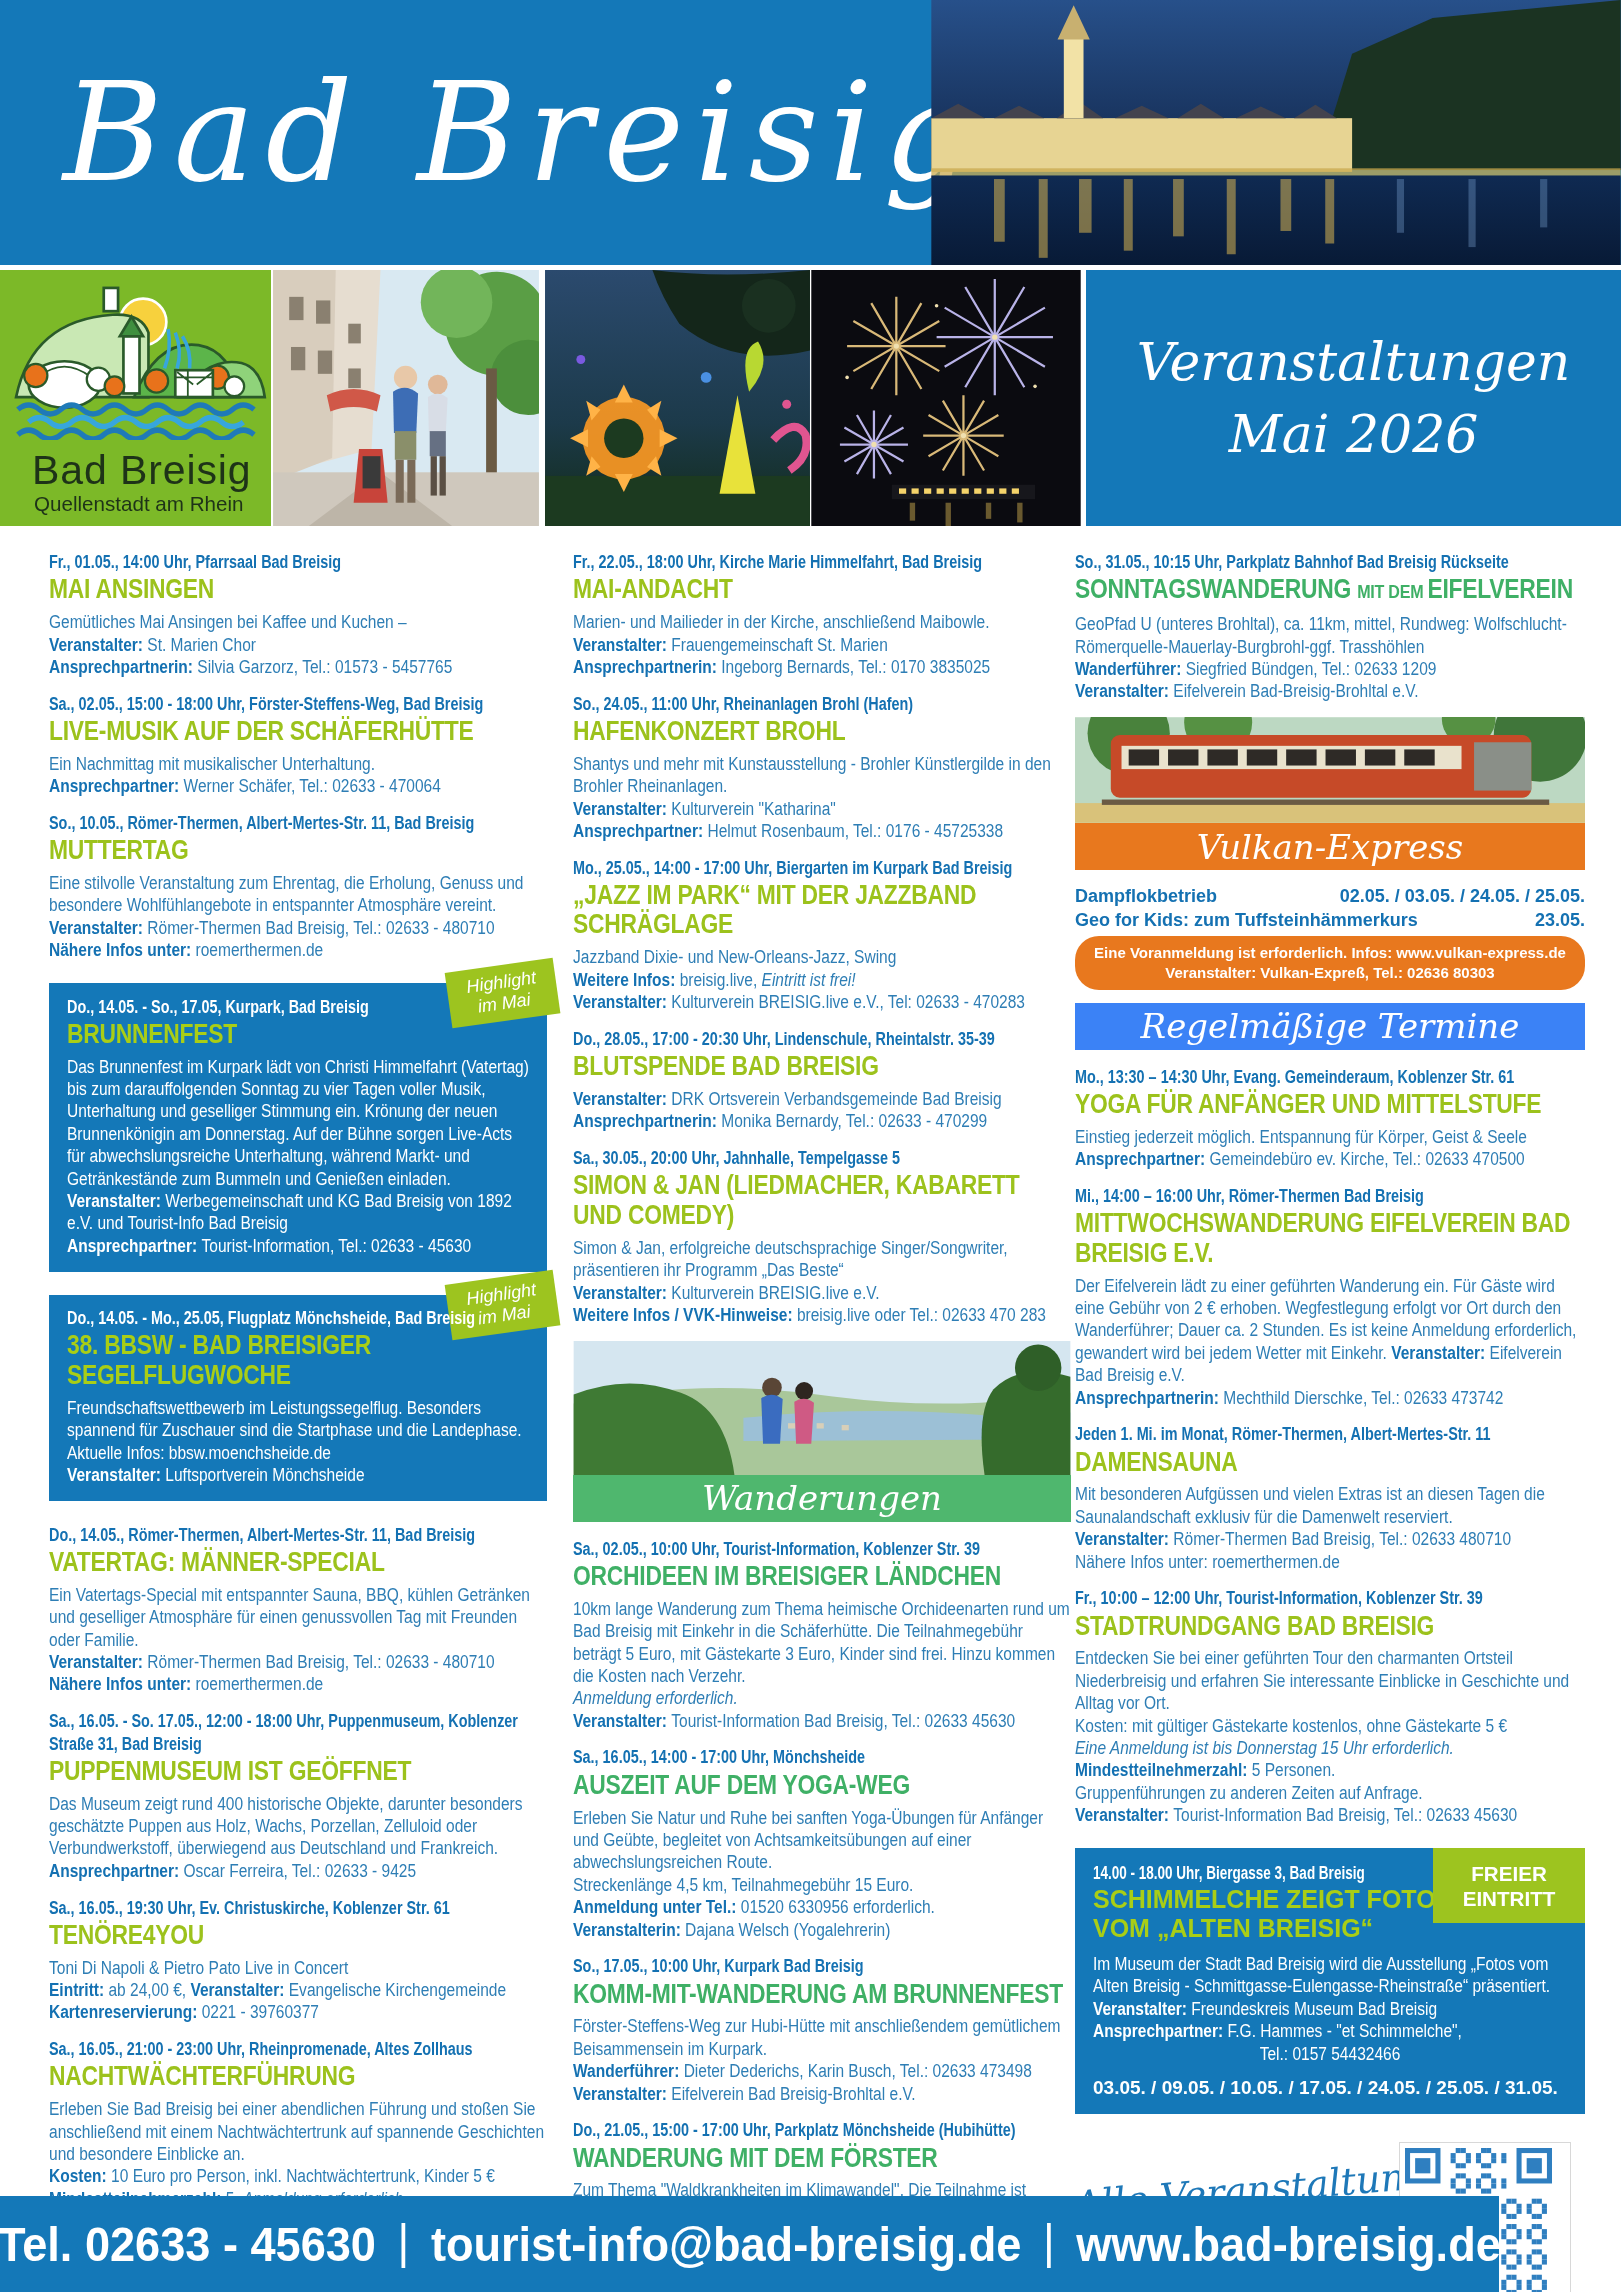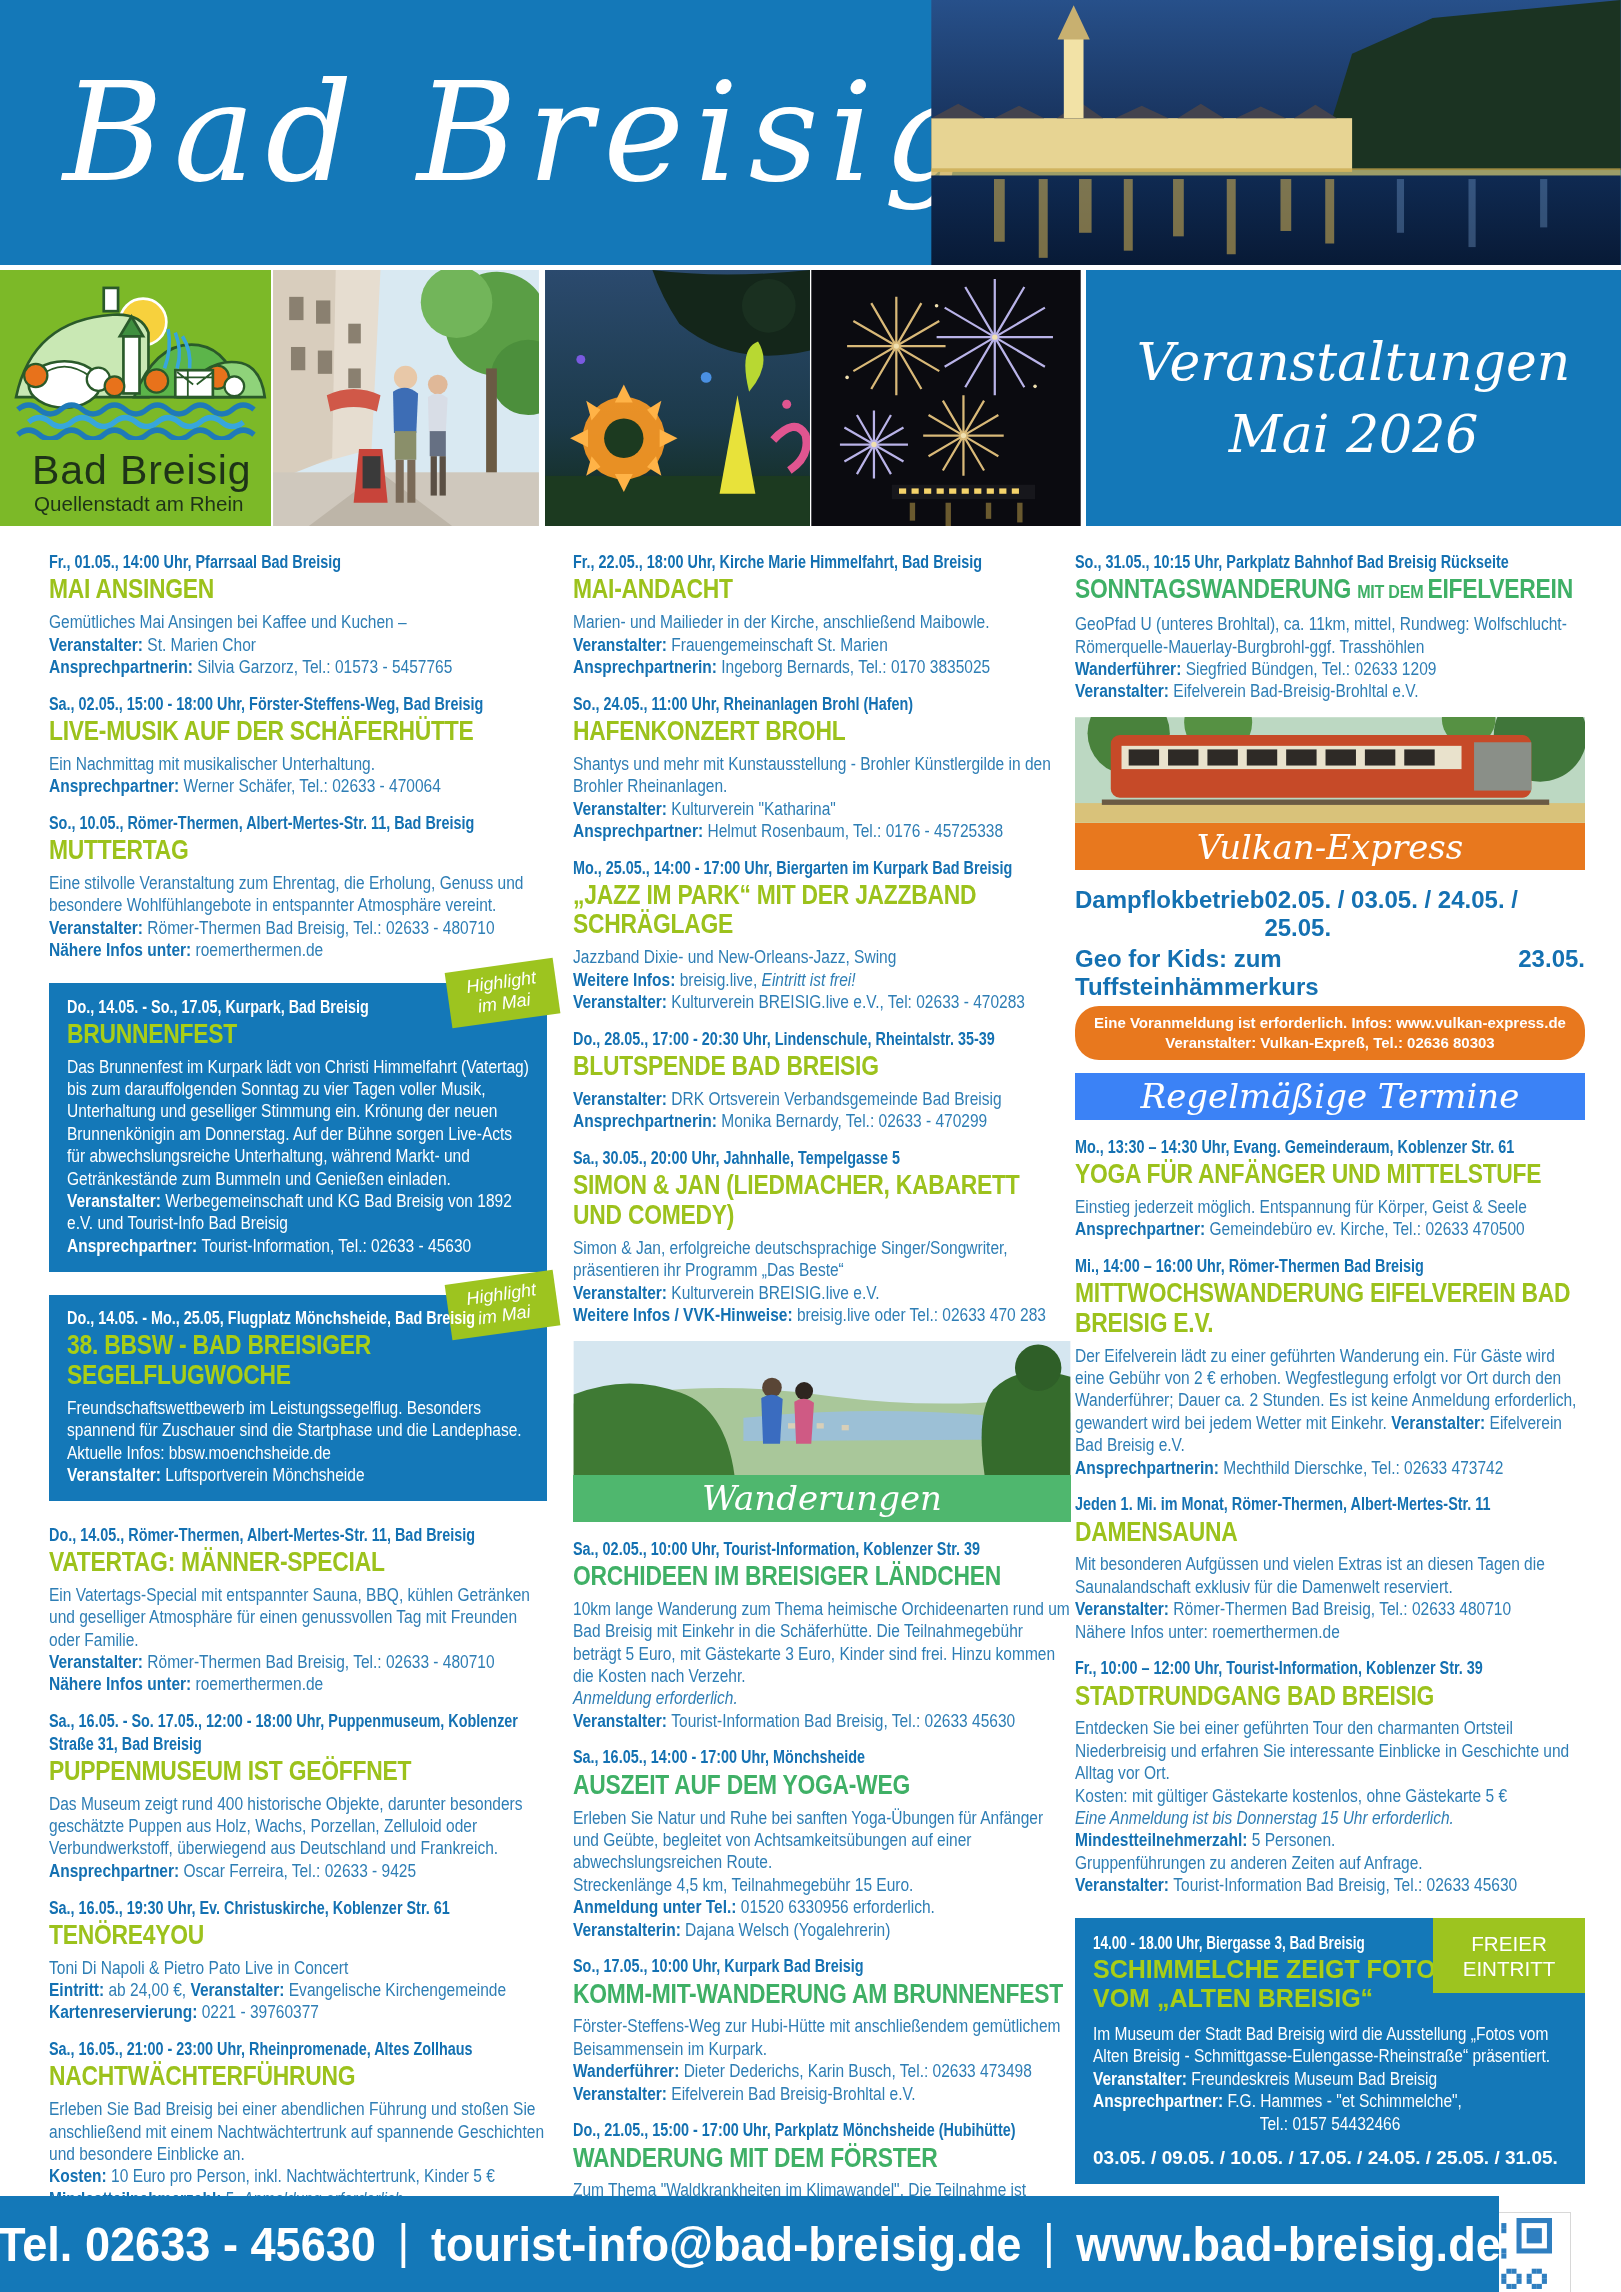--- a/index.html
+++ b/index.html
@@ -44,28 +44,28 @@
   .hl .ev-title{color:#a9ce16;}
   .ribbon{position:absolute;top:-18px;right:-10.7px;background:#9dc41f;color:#fff;font-style:italic;
         font-size:18px;line-height:20.6px;text-align:center;padding:7.2px 19.7px;transform:rotate(-8deg);}
   
   .media-photo{width:100%;overflow:hidden;line-height:0;margin-top:3.6px;}
   .sec-banner{height:47px;display:flex;align-items:center;justify-content:center;color:#fff;
         font-family:"DejaVu Serif",serif;font-style:italic;font-size:34px;margin-bottom:16px;}
   .sec-banner.lime{background:#3b82f6;}
   .sec-banner.greenb{background:#4fb76e;}
   .sec-banner.orange{background:#e8781e;}
-  .vrow{display:flex;justify-content:space-between;font-weight:700;color:#1471b2;font-size:24px;margin:3px 0;}
+  .vrow{display:flex;justify-content:space-between;font-weight:700;color:#1471b2;font-size:18px;margin:3px 0;}
   .vnote{background:#e8781e;color:#fff;font-weight:700;font-size:15px;line-height:20.6px;text-align:center;
         padding:6.3px 9px;margin:5.4px 0 12.5px;border-radius:24px;}
   
   .schim{padding-top:14.3px;}
   .schim-date{font-size:18px;line-height:22.4px;font-weight:700;color:#fff;width:133%;transform:scaleX(.75);transform-origin:0 0;}
   .schim-title{font-size:25px;line-height:29px;font-weight:700;color:#a9ce16;}
-  .schim-corner{position:absolute;top:0;right:0;width:152px;background:#9dc41f;color:#fff;font-weight:400;
+  .schim-corner{position:absolute;top:0;right:0;width:152px;background:#9dc41f;color:#fff;font-weight:700;
         font-size:20.6px;line-height:25px;text-align:center;padding:12.5px 0;}
   .schim-dates{font-size:19px;font-weight:700;color:#fff;margin-top:12.5px;}
   
   .online{position:relative;height:188px;margin-top:18px;}
   .online-script{position:absolute;left:0;top:27px;color:#1e78b8;font-family:"DejaVu Serif",serif;
         font-style:italic;transform:rotate(-5deg);}
   .online-script .l1{font-size:38px;}
   .online-script .l2{font-size:36px;margin-left:40px;}
   .online-arrow{position:absolute;left:170px;top:125px;}
   .qr{position:absolute;right:14.3px;top:5.4px;width:159px;height:159px;background:#fff;border:0.9px solid #d8d8d8;padding:5.4px;}

